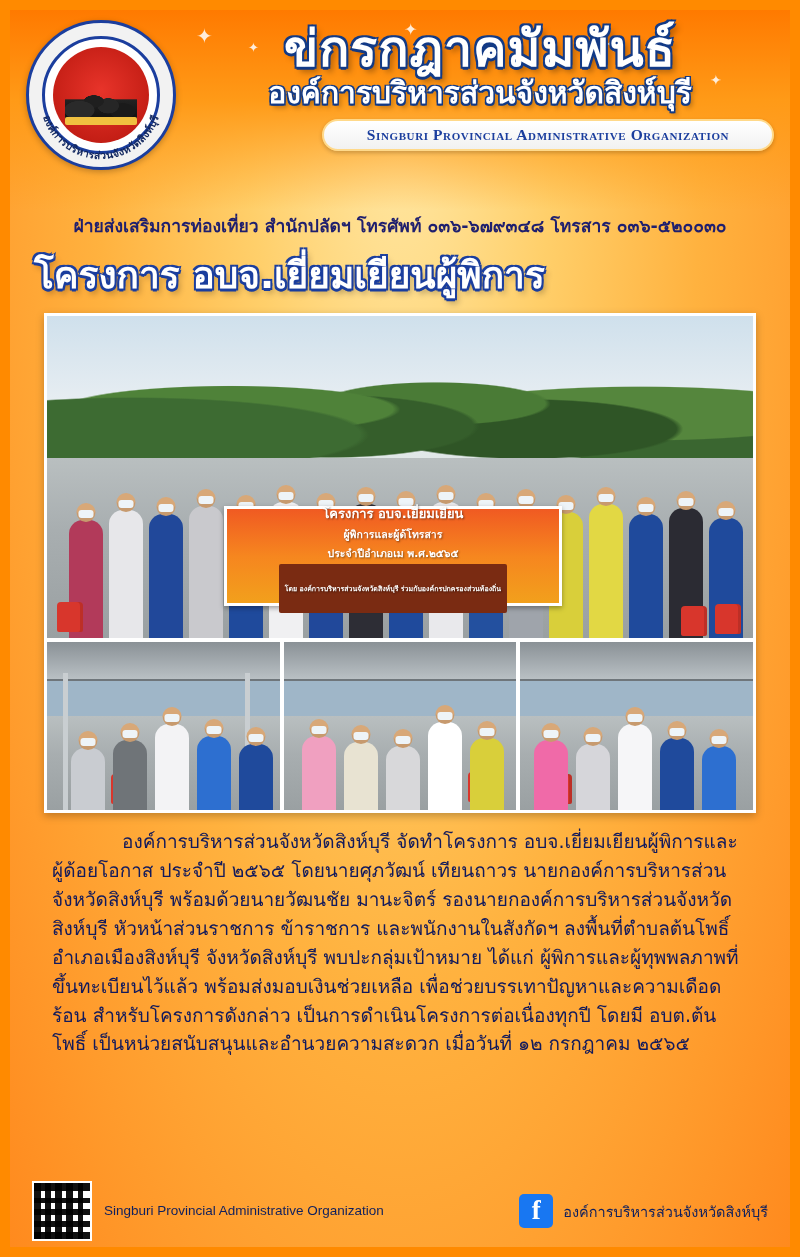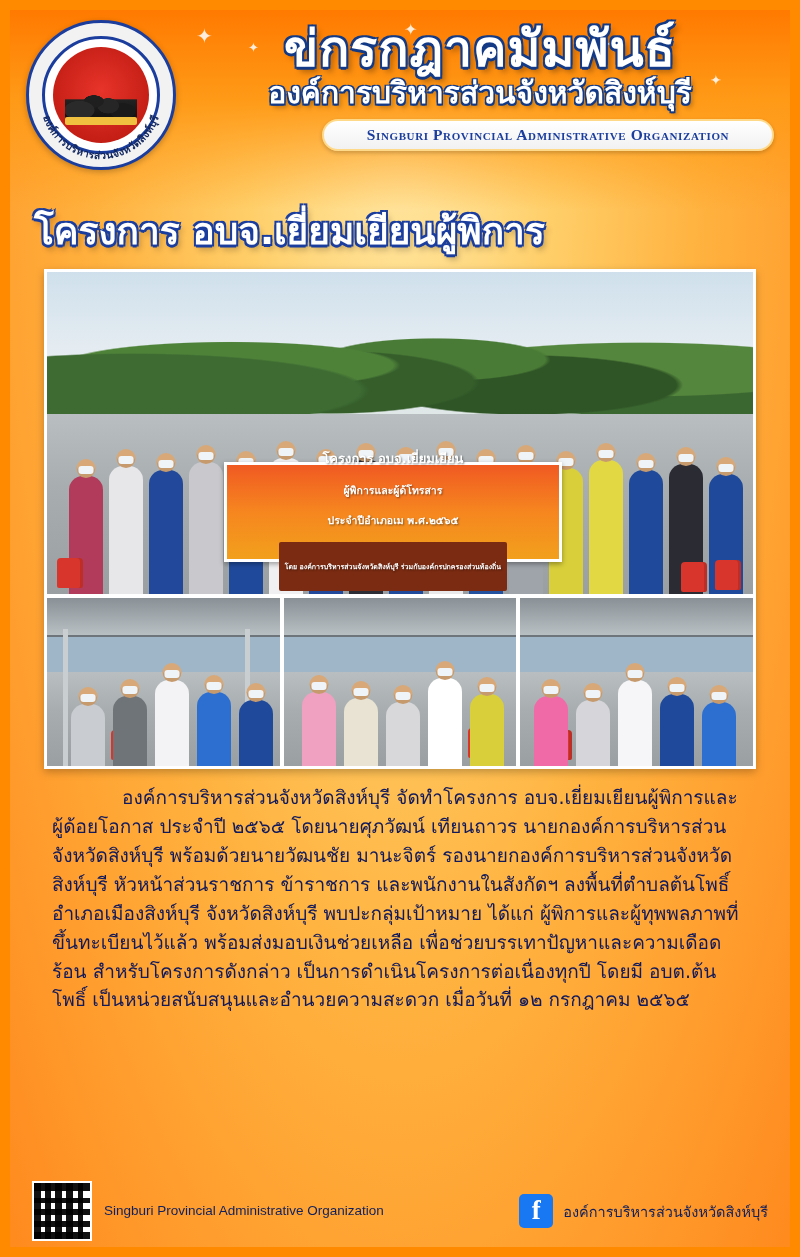--- a/index.html
+++ b/index.html
@@ -267,21 +267,21 @@
     bottom: 10%;
     width: 48%;
     height: 31%;
     background: linear-gradient(180deg, #f05a22 0%, #f6861f 50%, #f2a01c 100%);
     border: 3px solid #ffffff;
     box-shadow: 0 2px 5px rgba(0,0,0,.35);
     display: flex;
     flex-direction: column;
     align-items: center;
     justify-content: center;
-    gap: 13px;
+    gap: 2px;
     padding: 4px;
     box-sizing: border-box;
   }
   .banner-orange .bl {
     font-family: "DejaVu Sans", sans-serif;
     color: #ffffff;
     font-weight: bold;
     font-size: 13px;
     text-shadow: 1px 1px 2px rgba(0,0,0,.45);
     white-space: nowrap;
@@ -413,20 +413,21 @@
 
     <div class="head-titles">
       <div class="head-title-1">ข่กรกฎาคมัมพันธ์</div>
       <div class="head-title-2">องค์การบริหารส่วนจังหวัดสิงห์บุรี</div>
       <div class="eng-bar">
         <span>Singburi Provincial Administrative Organization</span>
       </div>
     </div>
   </div>
 
+  <div class="dept-line">ฝ่ายส่งเสริมการท่องเที่ยว สำนักปลัดฯ  โทรศัพท์ ๐๓๖-๖๗๙๓๔๘ โทรสาร ๐๓๖-๕๒๐๐๓๐</div>
 
   <div class="project-title">
     <div>โครงการ อบจ.เยี่ยมเยียนผู้พิการ</div>
   </div>
 
   <div class="collage">
 
     <div class="photo photo-main">
       <div class="scene-sky"></div>
       <div class="scene-trees"></div>

